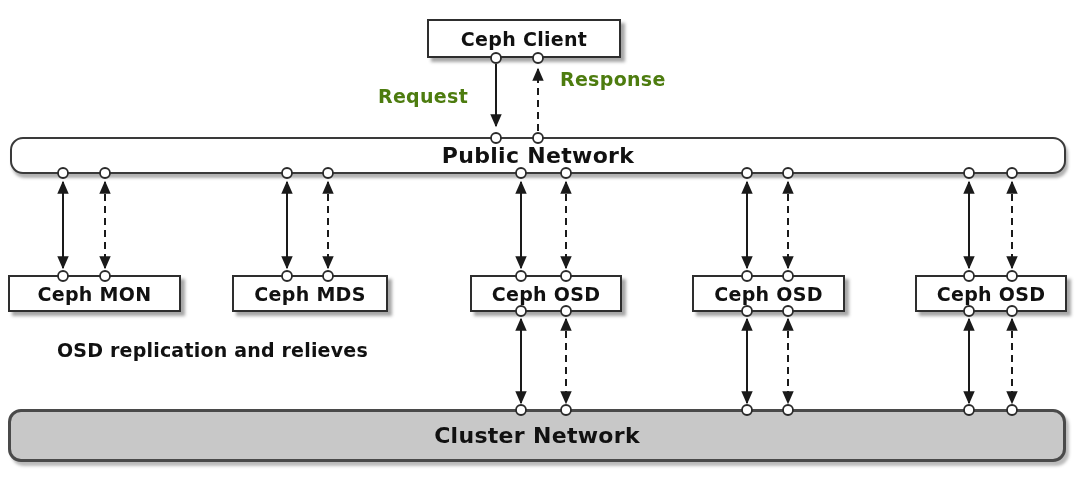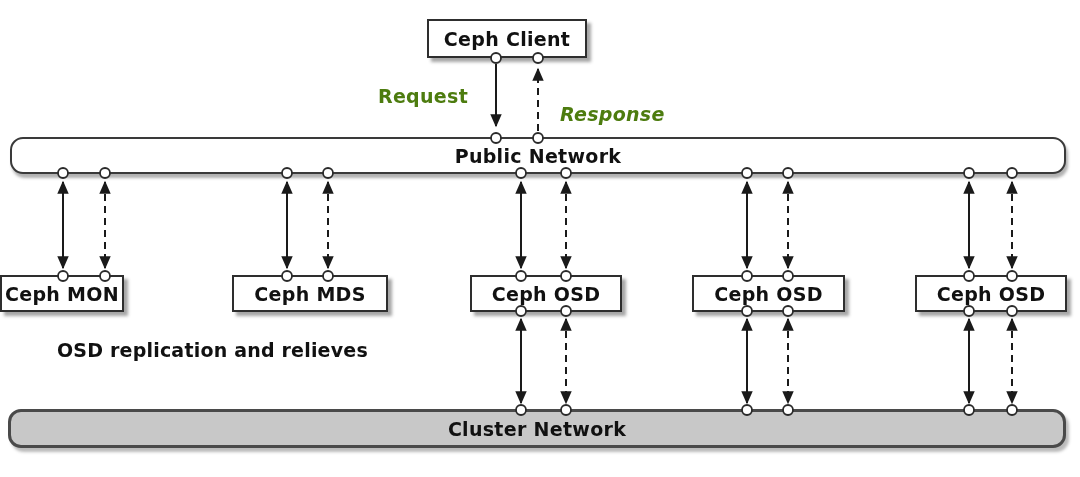--- a/index.html
+++ b/index.html
@@ -18,60 +18,60 @@
     box-shadow: 4px 4px 3px rgba(60,60,60,0.45);
     display: flex;
     align-items: center;
     justify-content: center;
     font-weight: bold;
     font-size: 19px;
     color: #111111;
     box-sizing: border-box;
     letter-spacing: 0.3px;
   }
-  .client { left: 427px; top: 19px;  width: 160px; height: 39px; }
+  .client { left: 427px; top: 19px;  width: 194px; height: 39px; }
   .node   { top: 275px; height: 37px; }
-  .mon  { left: 0;   width: 124px; }
+  .mon  { left: 8px;   width: 173px; }
   .mds  { left: 232px; width: 156px; text-align: center; }
   .osd1 { left: 470px; width: 152px; }
   .osd2 { left: 692px; width: 153px; }
   .osd3 { left: 915px; width: 152px; }
   .bar {
     position: absolute;
     border: 2px solid #3a3a3a;
     border-radius: 13px;
     display: flex;
     align-items: center;
     justify-content: center;
     font-weight: bold;
-    font-size: 19px;
+    font-size: 22px;
     color: #111111;
     box-sizing: border-box;
     letter-spacing: 0.3px;
   }
   .public {
     left: 10px; top: 137px; width: 1056px; height: 37px;
     background: #ffffff;
     box-shadow: 2px 4px 3px rgba(60,60,60,0.4);
   }
   .cluster {
-    left: 8px; top: 409px; width: 1058px; height: 39px;
+    left: 8px; top: 409px; width: 1058px; height: 53px;
     background: #c8c8c8;
     border: 3px solid #4a4a4a;
     box-shadow: 3px 4px 3px rgba(60,60,60,0.35);
   }
   .lbl {
     position: absolute;
     font-weight: bold;
     font-size: 19px;
     color: #4d7c0f;
     letter-spacing: 0.3px;
   }
   .request  { left: 378px; top: 85px; }
-  .response { left: 560px; top: 103px; font-style: italic; }
+  .response { left: 560px; top: 68px; }
   .annotation {
     position: absolute;
     left: 57px; top: 340px;
     font-weight: bold;
     font-size: 19px;
     line-height: 21px;
     color: #111111;
     letter-spacing: 0.2px;
   }
   svg.wires {

